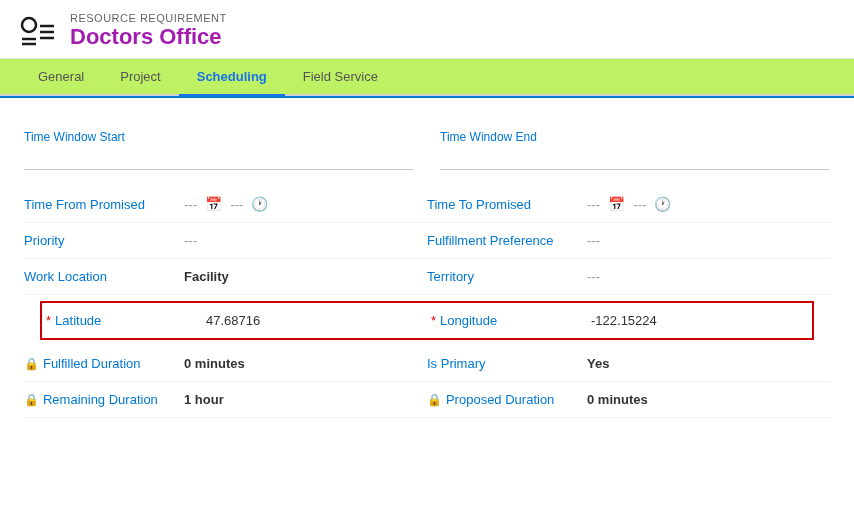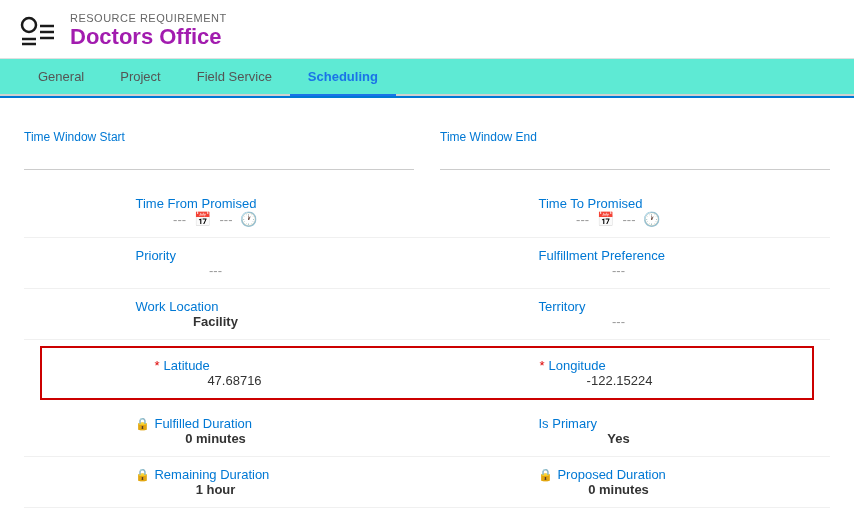--- a/index.html
+++ b/index.html
@@ -34,21 +34,21 @@
     .header-title {
       font-size: 22px;
       font-weight: 600;
       color: #a21caf;
     }
 
     .tabs {
       display: flex;
       padding: 0 20px;
       border-bottom: 2px solid #d0d0d0;
-      background: #5eead4;
+      background: #bef264;
       gap: 0;
     }
     .tab {
       padding: 10px 18px;
       font-size: 13px;
       color: #555;
       cursor: pointer;
       border-bottom: 2px solid transparent;
       margin-bottom: -2px;
       white-space: nowrap;
@@ -98,21 +98,20 @@
       grid-template-columns: 1fr 1fr;
       gap: 0;
     }
 
     .field-row {
       display: flex;
       align-items: center;
       padding: 10px 0;
       border-bottom: 1px solid #f0f0f0;
       padding-right: 20px;
-      flex-direction: column;
     }
 
     .field-row .field-label {
       font-size: 13px;
       color: #0078d4;
       width: 160px;
       flex-shrink: 0;
     }
 
     .field-row .field-value {
@@ -186,22 +185,22 @@
   </div>
   <div class="header-text">
     <span class="header-label">RESOURCE REQUIREMENT</span>
     <span class="header-title">Doctors Office</span>
   </div>
 </div>
 
 <div class="tabs">
   <div class="tab">General</div>
   <div class="tab">Project</div>
+  <div class="tab active">Scheduling</div>
   <div class="tab">Field Service</div>
-  <div class="tab active">Scheduling</div>
 </div>
 
 <div class="section-divider"></div>
 
 <div class="content">
 
   <div class="time-window-section">
     <div class="time-window-field">
       <span class="field-label">Time Window Start</span>
       <input type="text" value="" style="">

